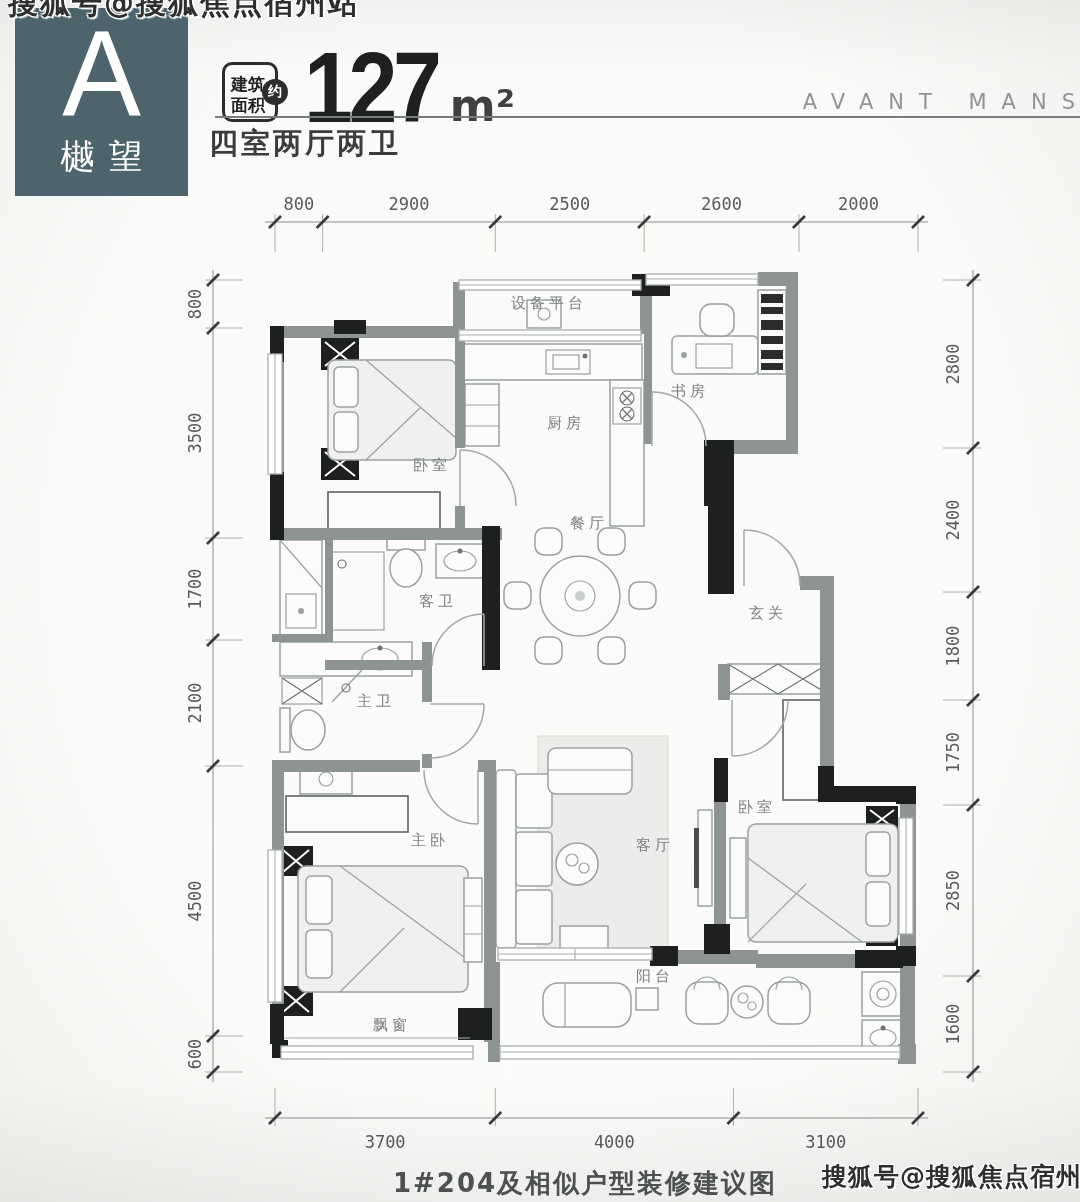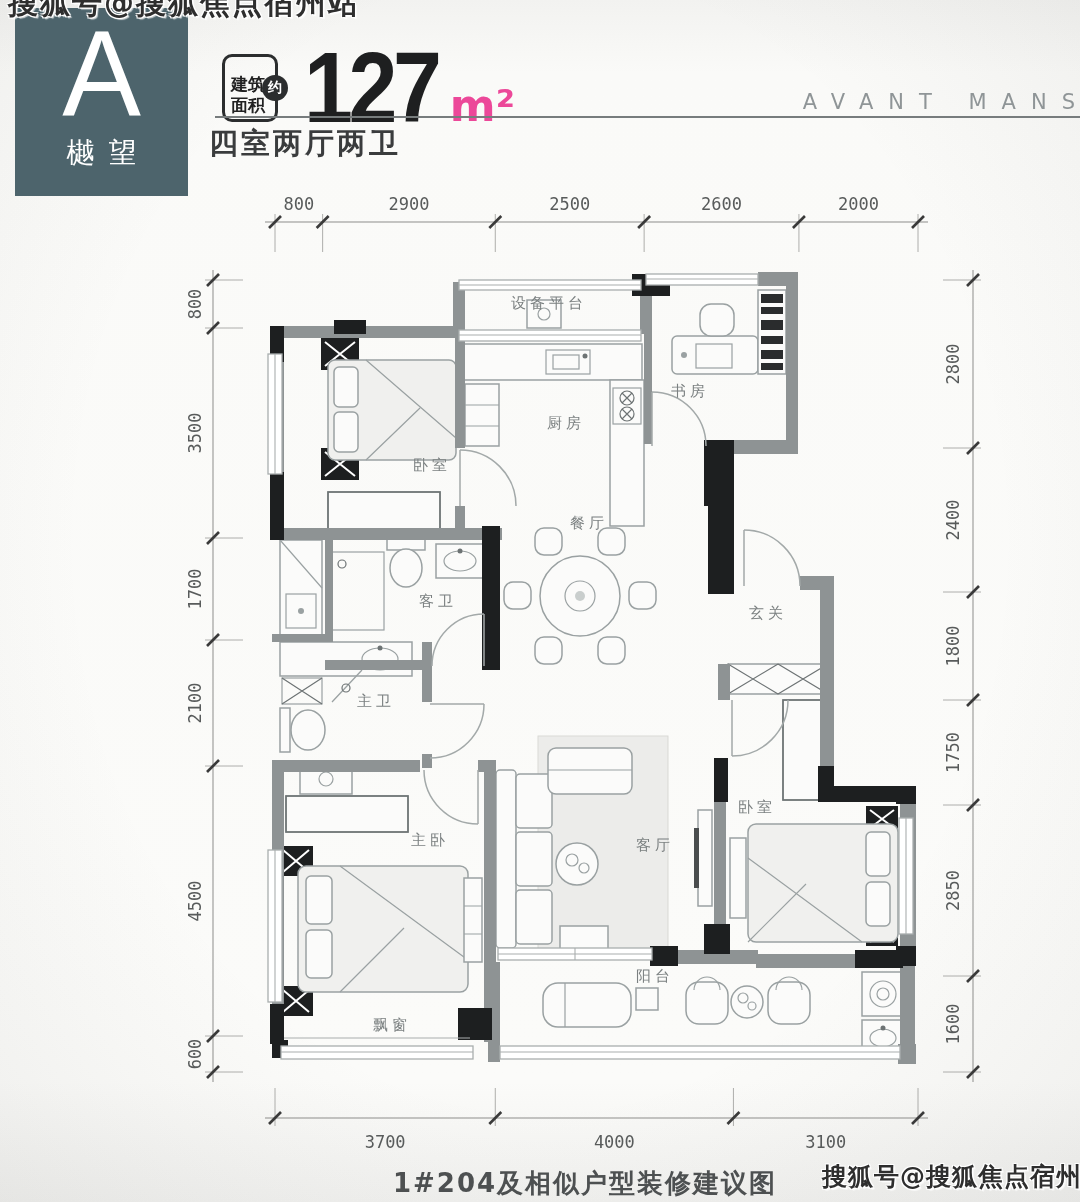--- a/index.html
+++ b/index.html
@@ -8,29 +8,29 @@
     background:linear-gradient(180deg,#f2f2f0 0%,#fafaf8 6%,#fbfbf9 90%,#f0f0ee 100%);
     font-family:"DejaVu Sans","Liberation Sans",sans-serif;color:#333;
   }
   .vignette{position:absolute;inset:0;pointer-events:none;
     background:radial-gradient(ellipse at 50% 45%,rgba(255,255,255,0) 60%,rgba(60,60,55,.06) 100%);}
   
   .unit-card{position:absolute;left:15px;top:8px;width:173px;height:188px;background:#4d646c;
     display:flex;flex-direction:column;align-items:center;justify-content:flex-start;}
   .unit-letter{color:#fff;font-size:118px;line-height:1;font-weight:400;margin-top:6px;
     font-family:"Liberation Sans",sans-serif;transform:scaleY(1.04);}
-  .unit-name{color:#fff;font-size:28px;letter-spacing:14px;margin-top:2px;text-indent:14px;font-weight:500;}
+  .unit-name{color:#fff;font-size:34px;letter-spacing:14px;margin-top:2px;text-indent:14px;font-weight:500;}
   .area-row{position:absolute;left:222px;top:28px;height:100px;display:flex;align-items:flex-end;}
-  .area-badge{position:relative;border:3px solid #2b2d2e;border-radius:10px;padding:17px 10px 3px 6px;
+  .area-badge{position:relative;border:3px solid #2b2d2e;border-radius:10px;padding:9px 10px 3px 6px;
     font-size:17px;font-weight:700;line-height:1.25;color:#222;margin-bottom:6px;}
   .badge-circle{position:absolute;right:-13px;top:50%;transform:translateY(-50%);width:26px;height:26px;
     border-radius:50%;background:#2b2d2e;color:#fff;font-size:14px;display:flex;align-items:center;justify-content:center;}
   .area-value{font-size:100px;font-weight:700;color:#1e1f20;line-height:.82;letter-spacing:-5px;
     margin-left:26px;transform:scaleX(.88);transform-origin:left bottom;font-family:"Liberation Sans",sans-serif;}
-  .area-unit{font-size:44px;font-weight:600;color:#ec4899;margin-left:-6px;line-height:1;}
+  .area-unit{font-size:44px;font-weight:600;color:#404040;margin-left:-6px;line-height:1;}
   .header-rule{position:absolute;left:215px;top:116px;right:0;height:2px;background:#777c7d;}
   .layout-summary{position:absolute;left:209px;top:124px;font-size:29px;font-weight:600;color:#3a3c3d;letter-spacing:3px;}
   .brand{position:absolute;right:-10px;top:90px;font-size:21px;color:#8f9597;letter-spacing:15px;white-space:nowrap;font-weight:500;}
   
   .caption{position:absolute;left:585px;top:1166px;transform:translateX(-50%);font-size:26px;font-weight:700;
     color:#4d5051;letter-spacing:2px;white-space:nowrap;}
   .wm{position:absolute;font-weight:800;color:#2e2e2e;white-space:nowrap;
     text-shadow:1px 1px 0 #fff,-1px -1px 0 #fff,1px -1px 0 #fff,-1px 1px 0 #fff,2px 2px 1px rgba(255,255,255,.7);}
   .wm-top{left:8px;top:-17px;font-size:30px;letter-spacing:2px;}
   .wm-bottom{left:822px;top:1160px;font-size:25px;letter-spacing:1px;}

